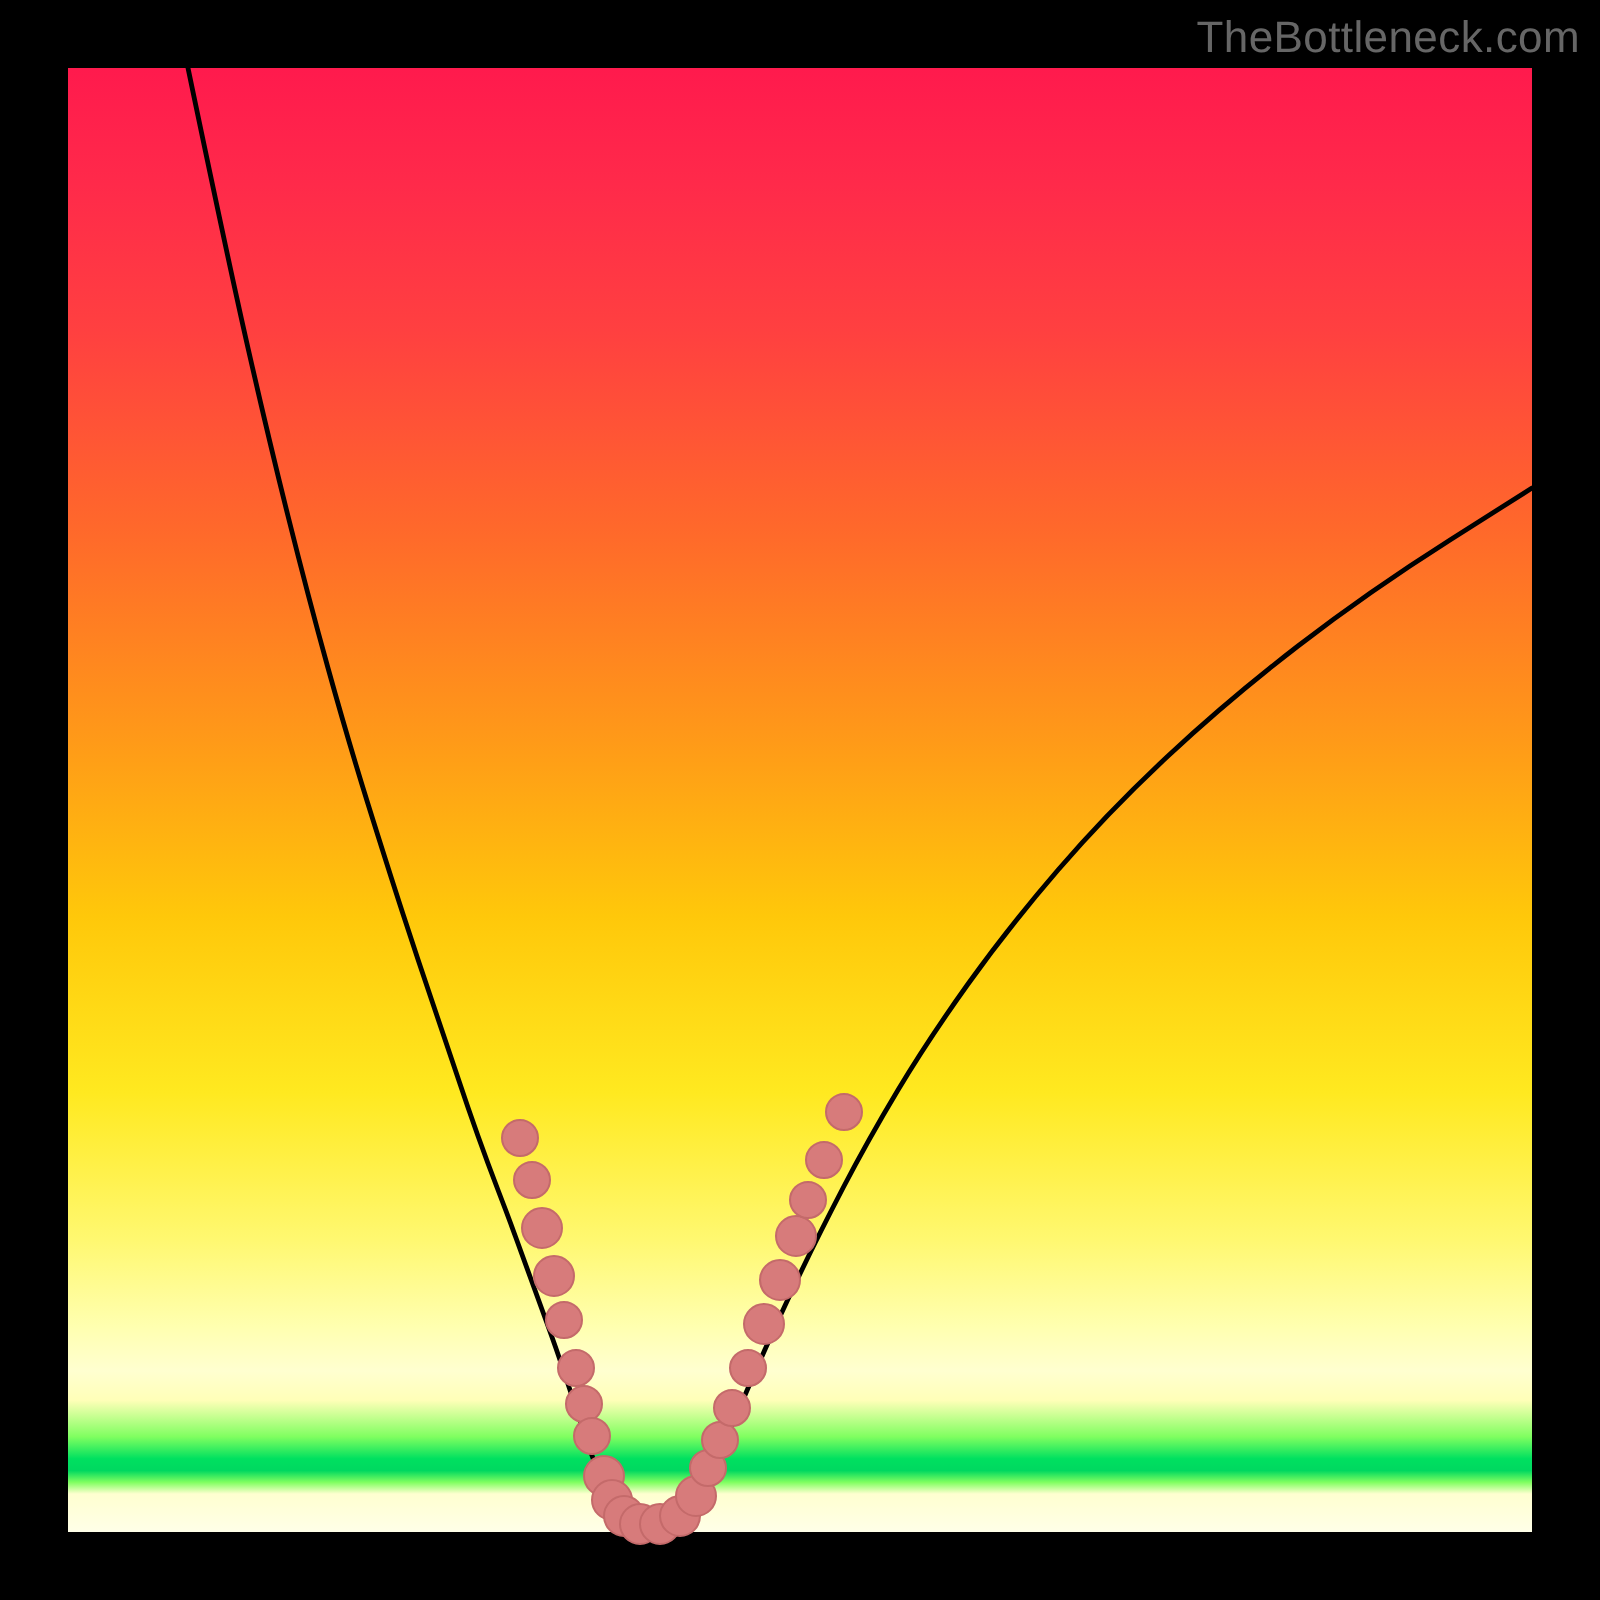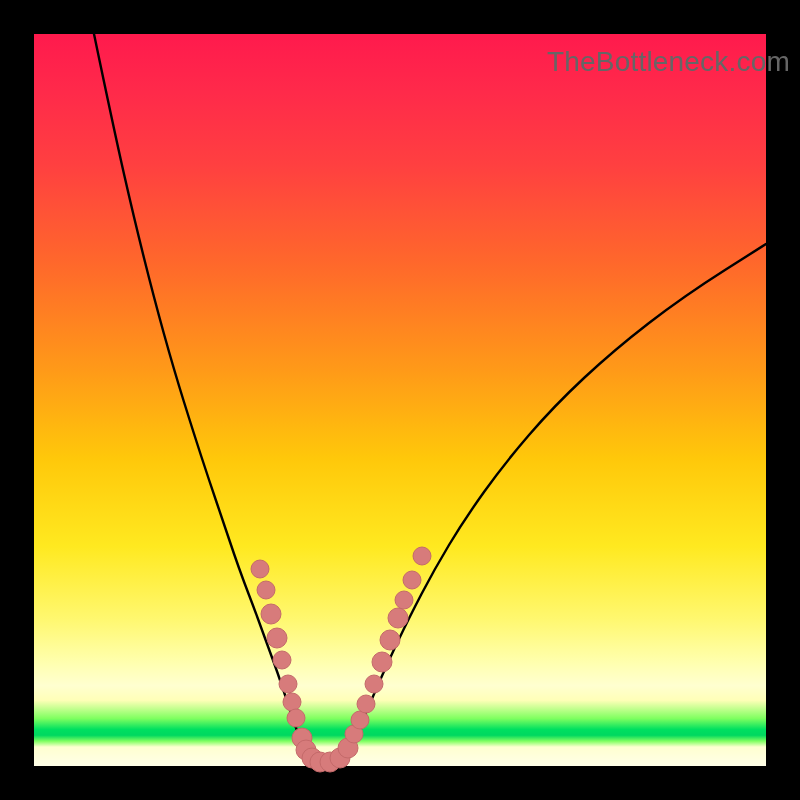--- a/index.html
+++ b/index.html
@@ -42,24 +42,23 @@
       #7fff60 96.6%,
       #ffffd0 97.4%,
       #ffffe8 100%
     );
   }
   .watermark {
     position: absolute;
     top: 6px;
     right: 10px;
     color: #666;
-    font-size: 28px;
+    font-size: 22px;
     letter-spacing: 0.2px;
     user-select: none;
-    margin-top: 40px;
   }
   svg.curve {
     position: absolute;
     left: 0; top: 0;
     width: 732px; height: 732px;
     overflow: visible;
   }
 </style>
 </head>
 <body>

